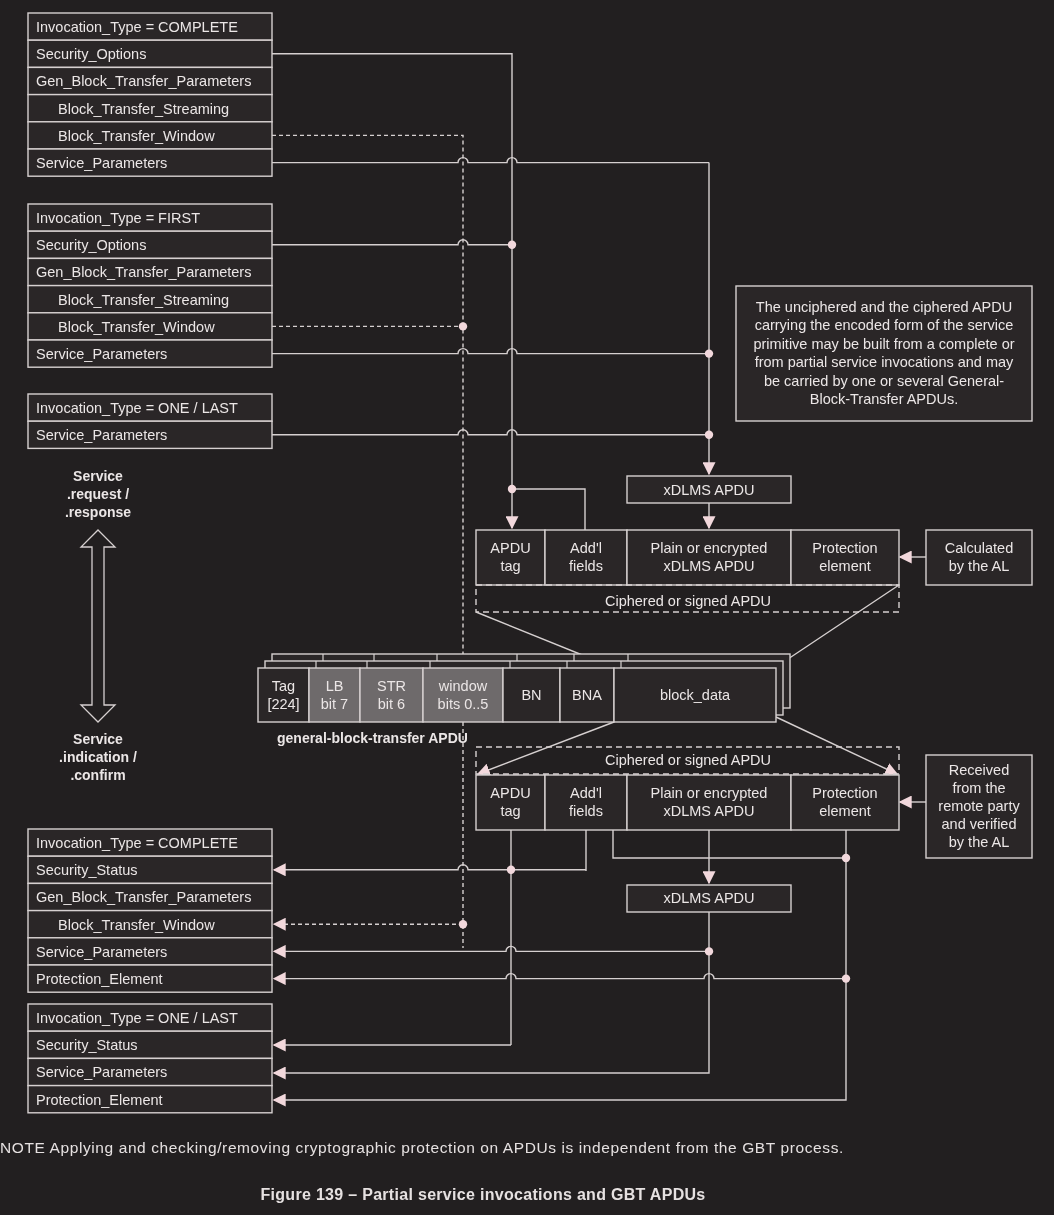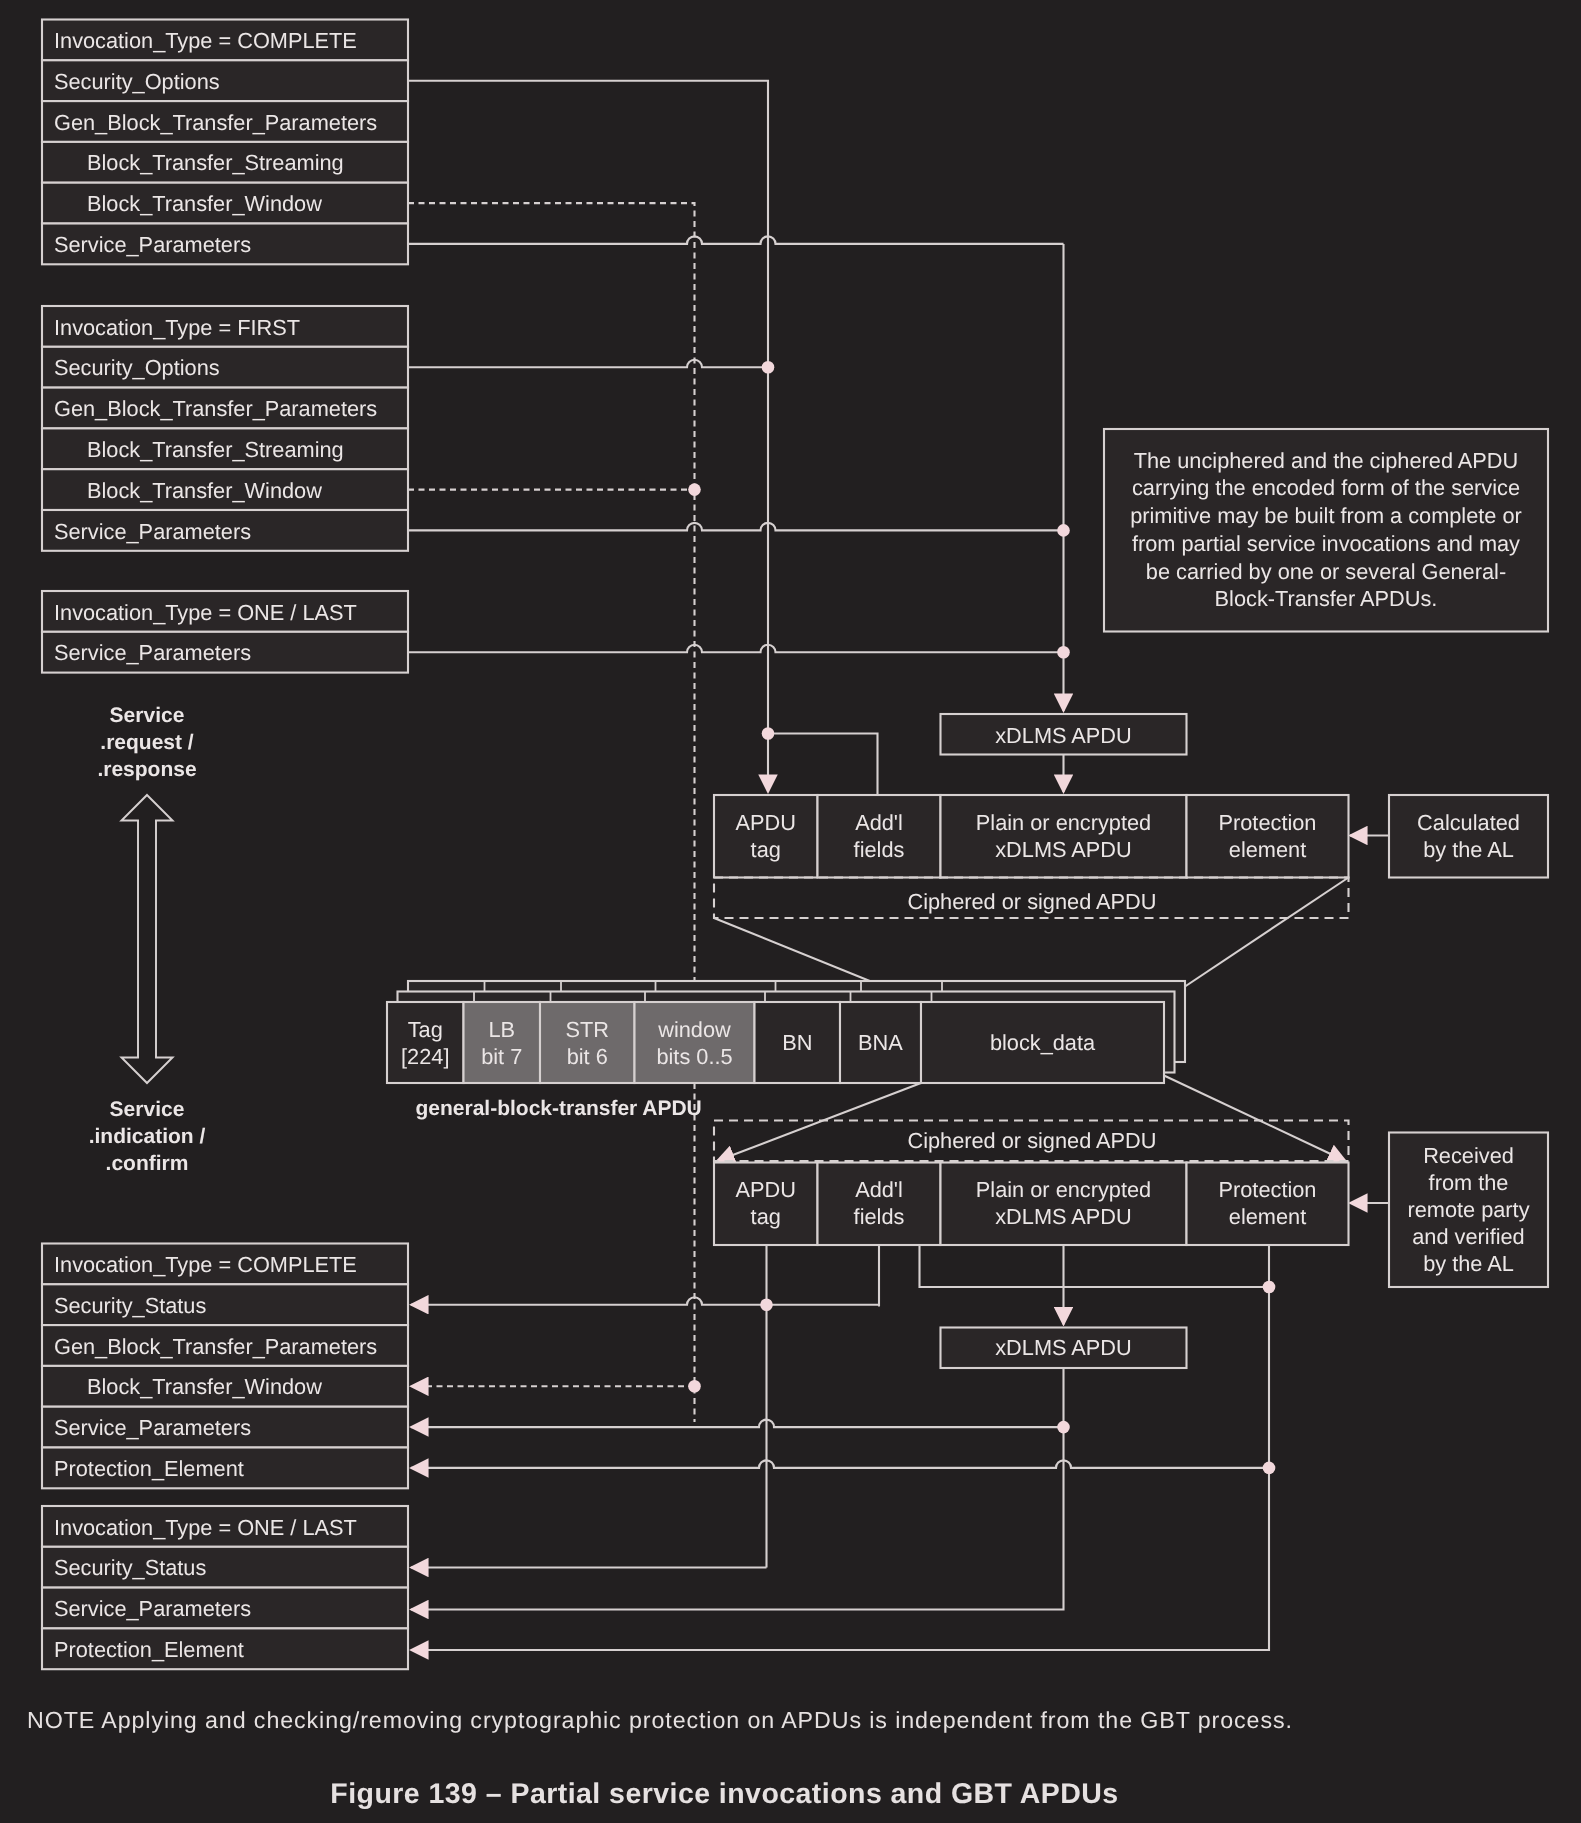--- a/index.html
+++ b/index.html
@@ -1,23 +1,23 @@
 <!DOCTYPE html>
 <html><head>
 <meta charset="utf-8">
 <style>
   html, body { margin: 0; padding: 0; background: #221f20; }
   body { width: 1054px; height: 1215px; position: relative; overflow: hidden;
          font-family: "Liberation Sans", sans-serif; color: #ebe6e6; }
   svg#diagram { position: absolute; left: 0; top: 0; }
   svg text { font-family: "Liberation Sans", sans-serif; fill: #ebe6e6; }
-  .note { position: absolute; left: 18px; top: 1138px; width: 924px; font-size: 15.5px;
+  .note { position: absolute; left: 0; top: 1138px; width: 924px; font-size: 15.5px;
           letter-spacing: 0.6px; color: #e6e1e1; line-height: 19px; }
   .caption { position: absolute; left: 0; top: 1186px; width: 966px; text-align: center;
-             font-size: 19px; font-weight: bold; color: #e6e1e1; letter-spacing: 0.3px; }
+             font-size: 16px; font-weight: bold; color: #e6e1e1; letter-spacing: 0.3px; }
 </style>
 </head>
 <body>
 
 <svg id="diagram" width="1054" height="1215" viewBox="0 0 1054 1215" xmlns="http://www.w3.org/2000/svg">
   <defs>
     <marker id="arrowhead" viewBox="0 0 10 10" refX="9" refY="5" markerWidth="13" markerHeight="13" markerUnits="userSpaceOnUse" orient="auto">
       <path d="M0,0 L10,5 L0,10 z" fill="#f2d8dc"></path>
     </marker>
   </defs>

